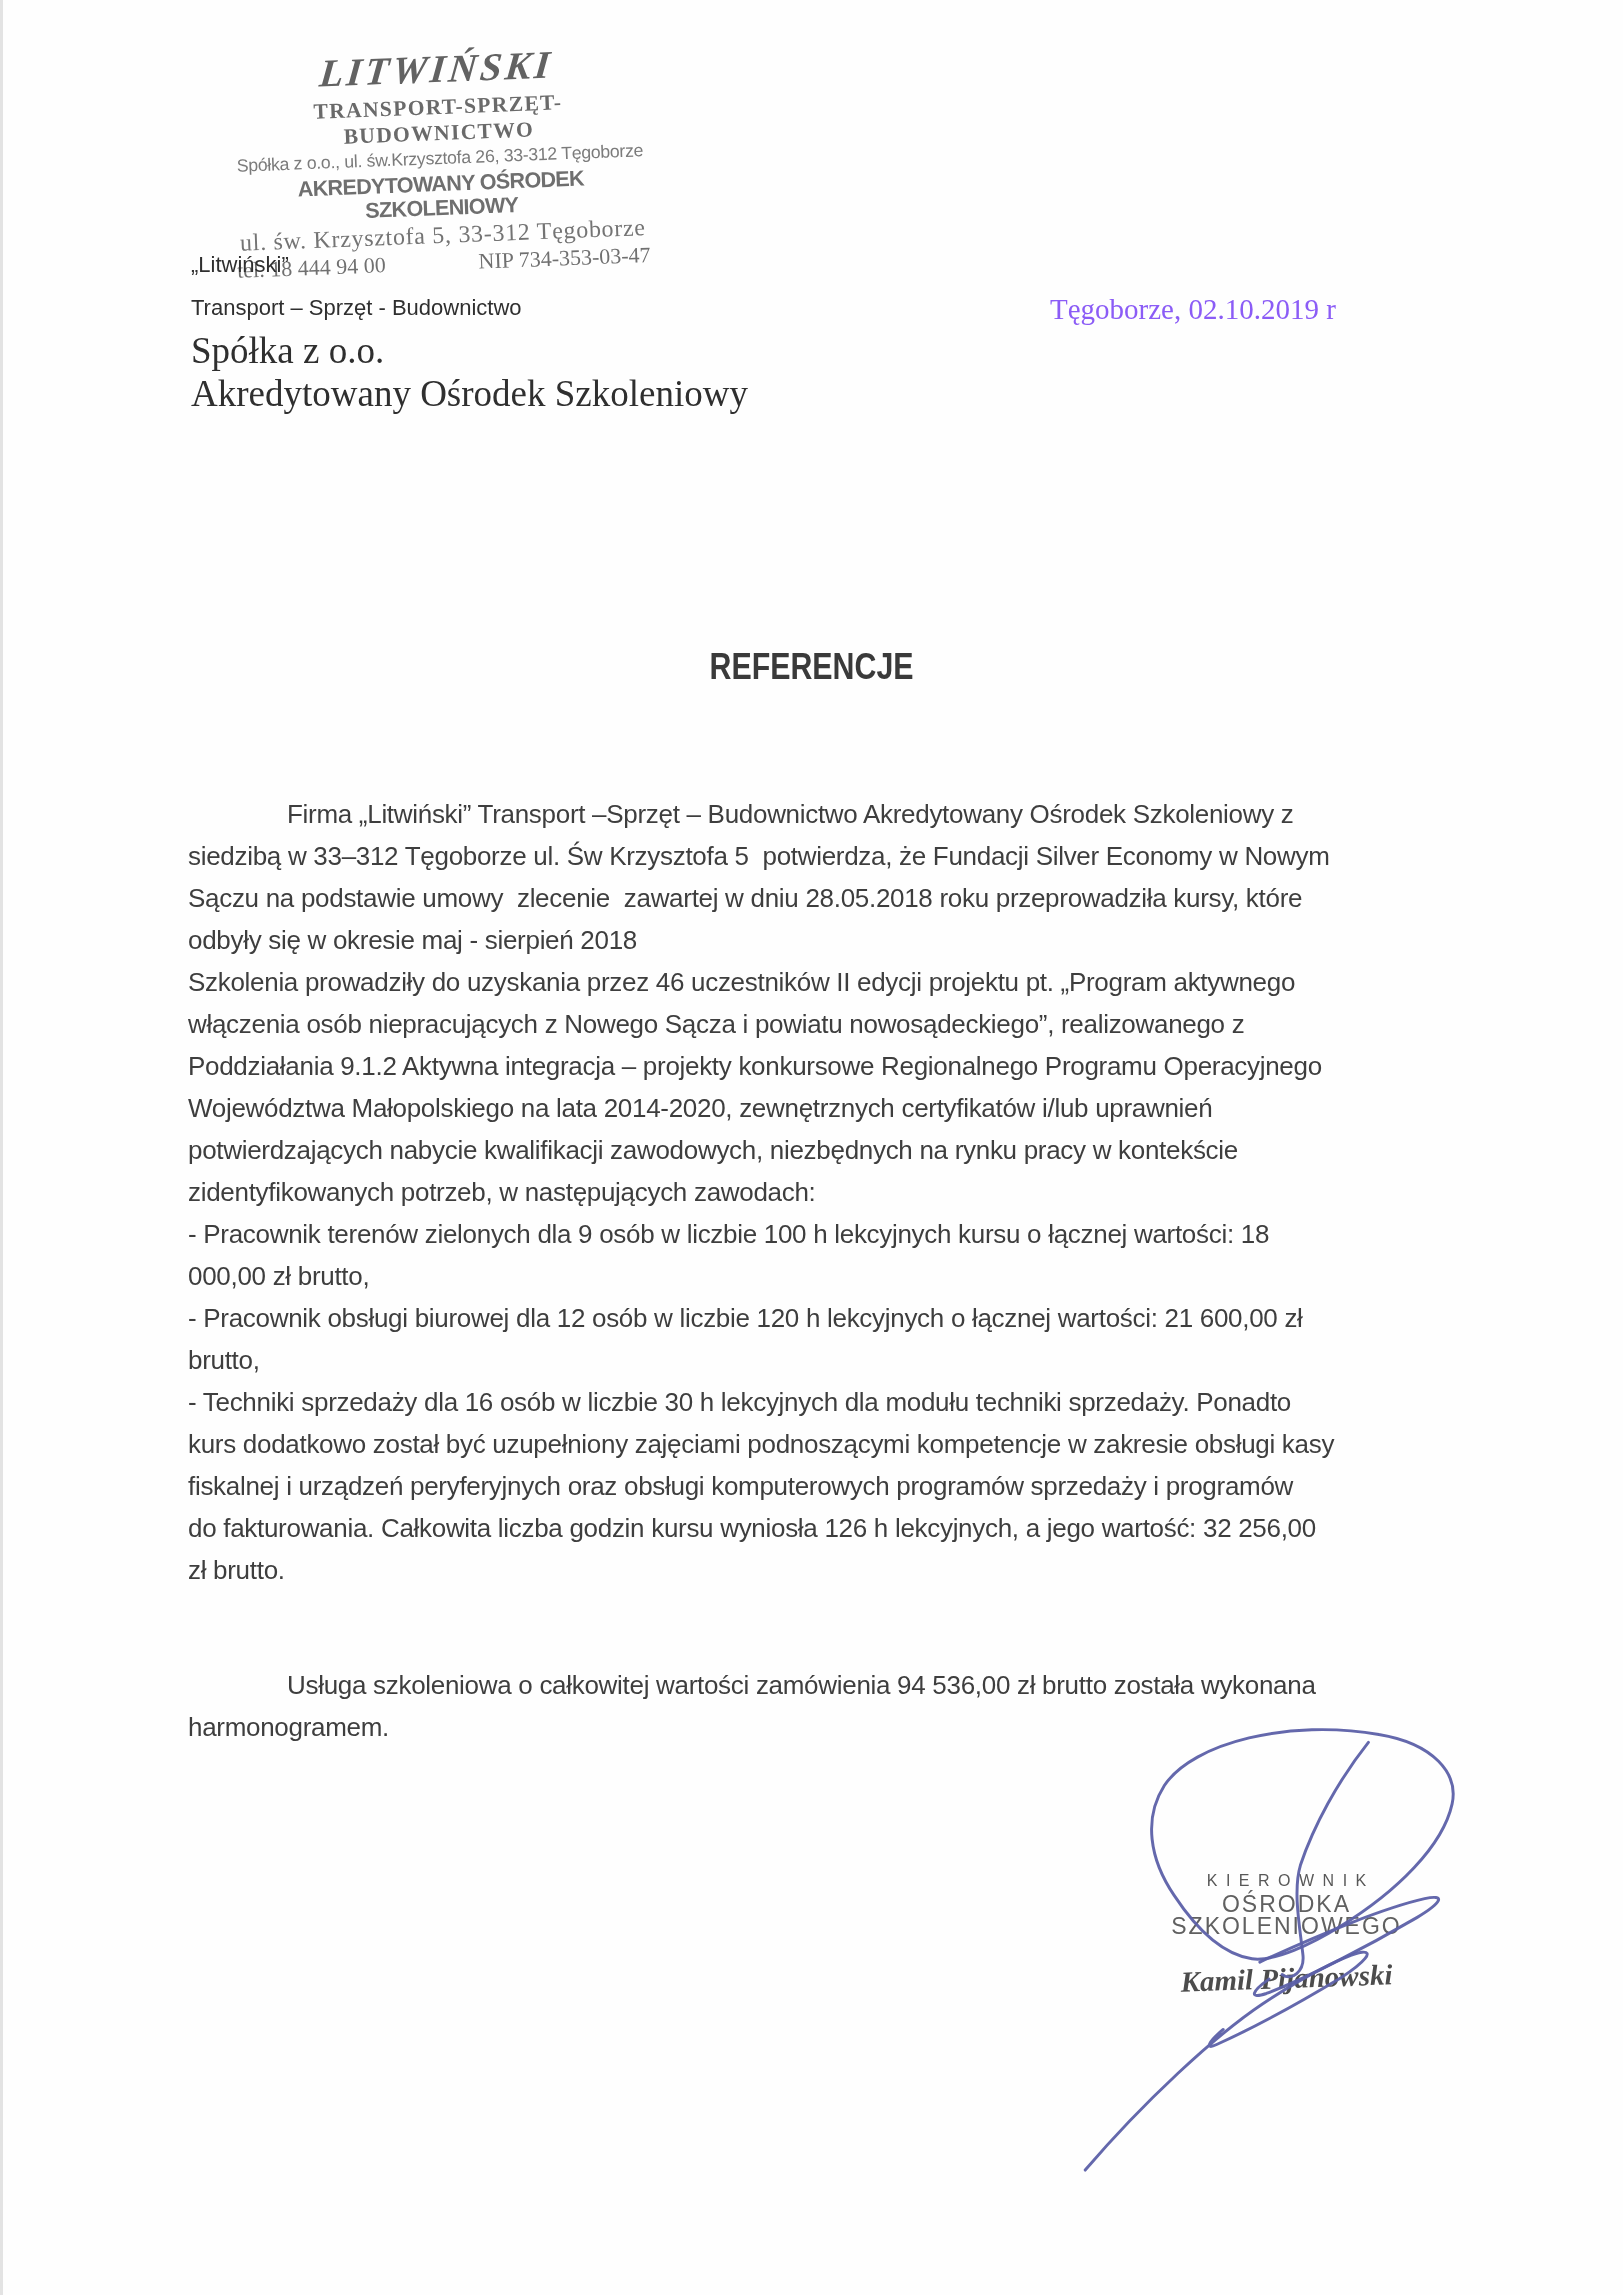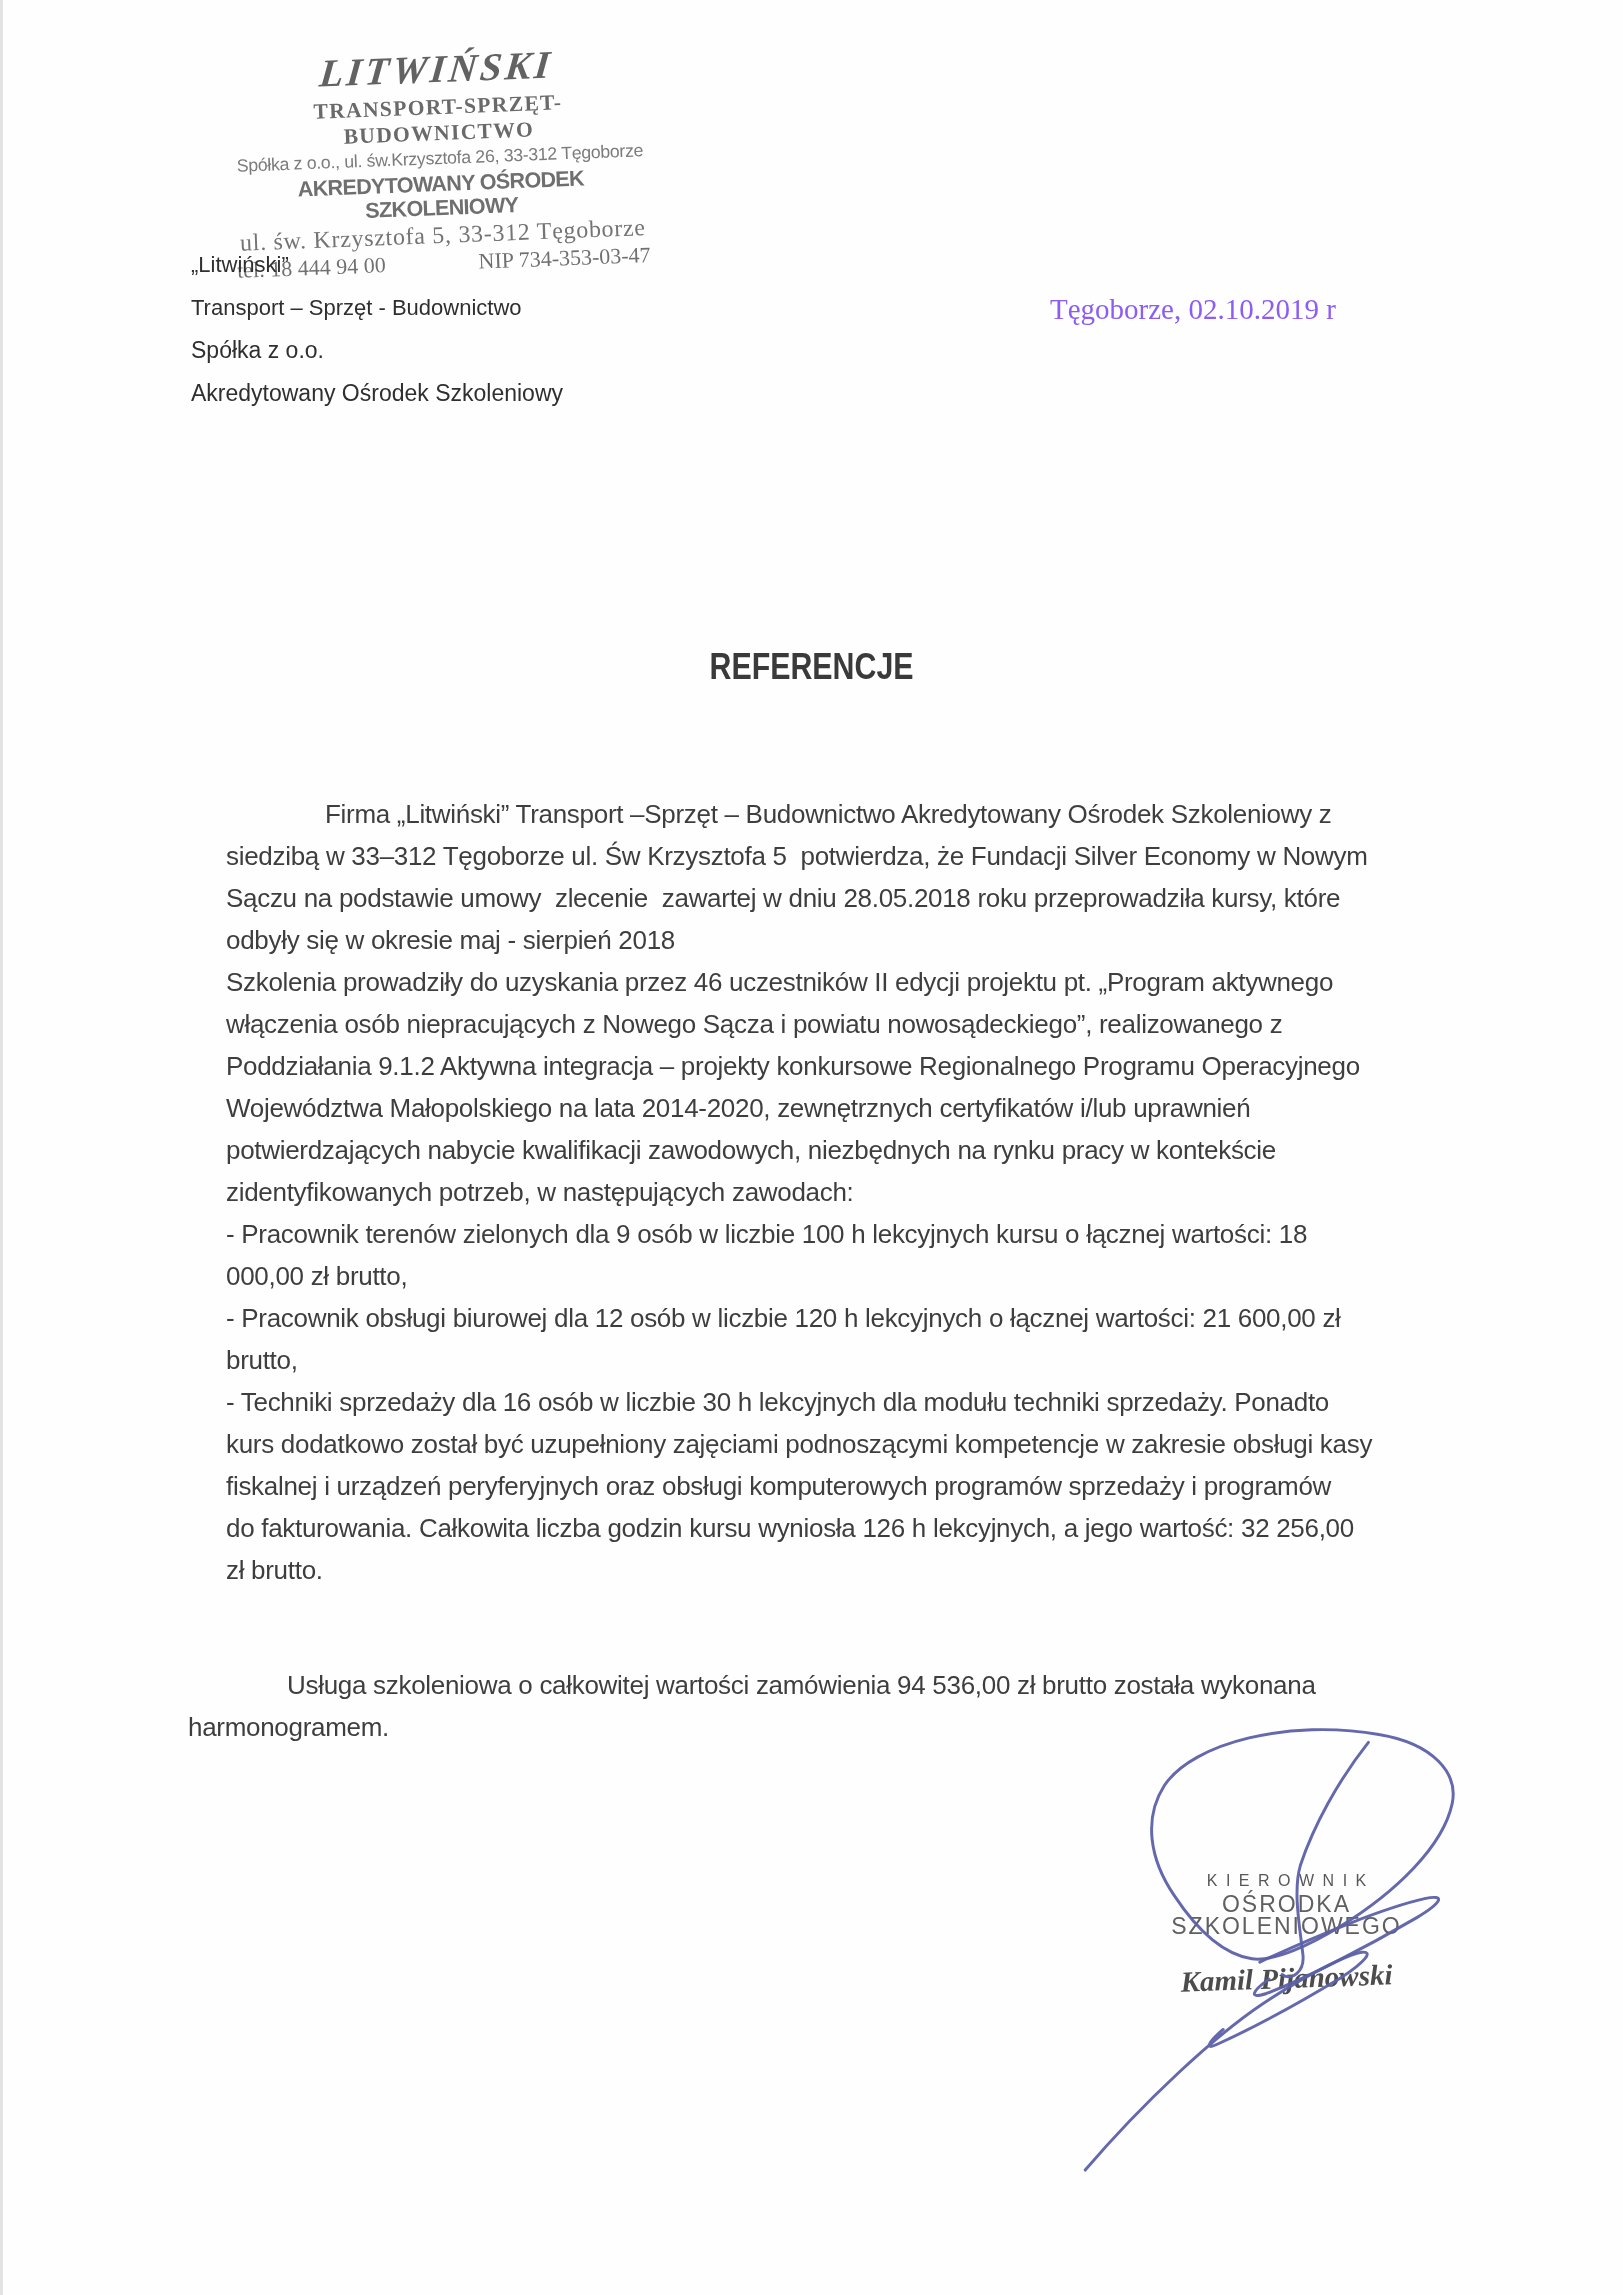--- a/index.html
+++ b/index.html
@@ -22,36 +22,36 @@
   }
   .st-l2{font-family:"Liberation Serif",serif;font-weight:bold;font-size:21.6px;line-height:26px;letter-spacing:1.3px;margin-top:3.9px;color:#6a6a6a;}
   .st-l3{font-size:17.7px;line-height:21.6px;letter-spacing:-0.3px;margin-top:2.6px;color:#7b7b7b;}
   .st-l4{font-weight:bold;font-size:21.6px;line-height:23.6px;letter-spacing:-0.7px;margin-top:2px;color:#6f6f6f;}
   .st-l5{font-family:"Liberation Serif",serif;font-size:24px;line-height:25.5px;letter-spacing:0.7px;margin-top:3.3px;color:#747474;}
   .st-l6{display:flex;justify-content:space-between;font-family:"Liberation Serif",serif;font-size:22px;line-height:25px;margin-top:2px;padding:0 5.2px;color:#707070;}
 
   
   .sender{position:absolute;left:191px;top:243px;color:#2f2f2f;white-space:pre;}
   .sender .line{font-size:22px;line-height:43px;}
-  .sender .line.serif{font-family:Liberation Sans, sans-serif;font-size:23px;}
+  .sender .line.serif{font-family:Liberation Serif, serif;font-size:37px;}
 
   .dateline{
     position:absolute;left:1050px;top:293px;
     font-family:"Liberation Serif",serif;font-size:29px;color:#8b5cf6;white-space:pre;
   }
 
   .title{
     position:absolute;left:0;top:646px;width:1623px;text-align:center;
     font-weight:bold;font-size:37px;color:#3a3a3a;letter-spacing:0;
     transform:scaleX(0.82);
   }
 
   
   .textblock{position:absolute;left:188px;}
-  .body-block{top:793px;margin-left:38px;}
+  .body-block{top:793px;}
   .closing-block{top:1664px;}
   .textline{
     white-space:pre;font-size:26px;line-height:42px;letter-spacing:-0.3px;
     color:#3e3e3e;
   }
   .textline.indent{padding-left:99px;}
 
   
   .sig-stamp{position:absolute;left:1123px;top:1868px;width:327px;text-align:center;color:#585858;}
   .sig-role1{font-size:16px;line-height:25px;letter-spacing:8.5px;padding-left:8.5px;}

